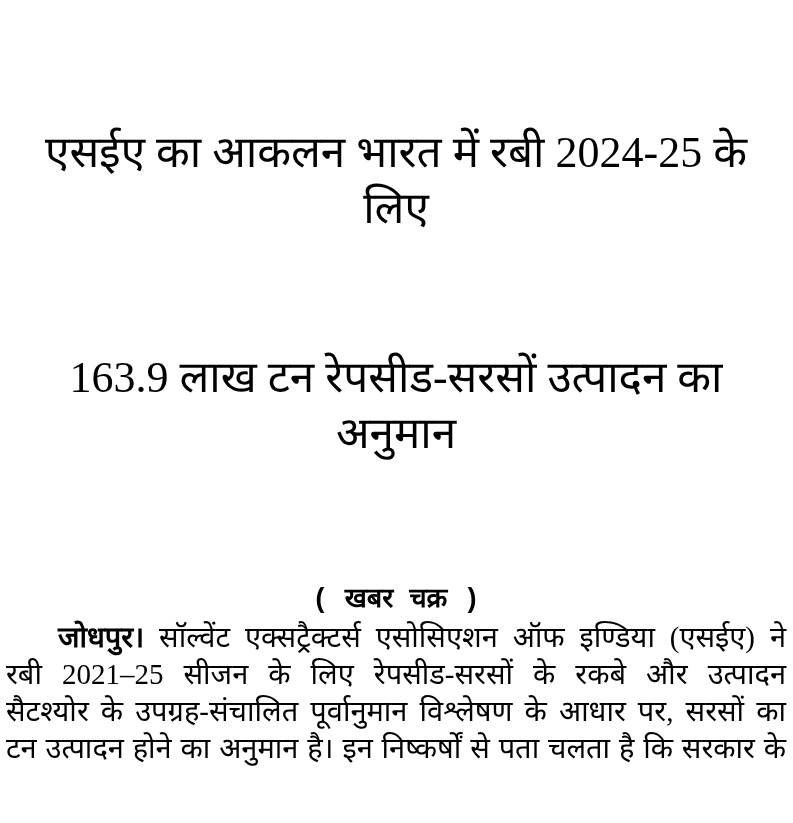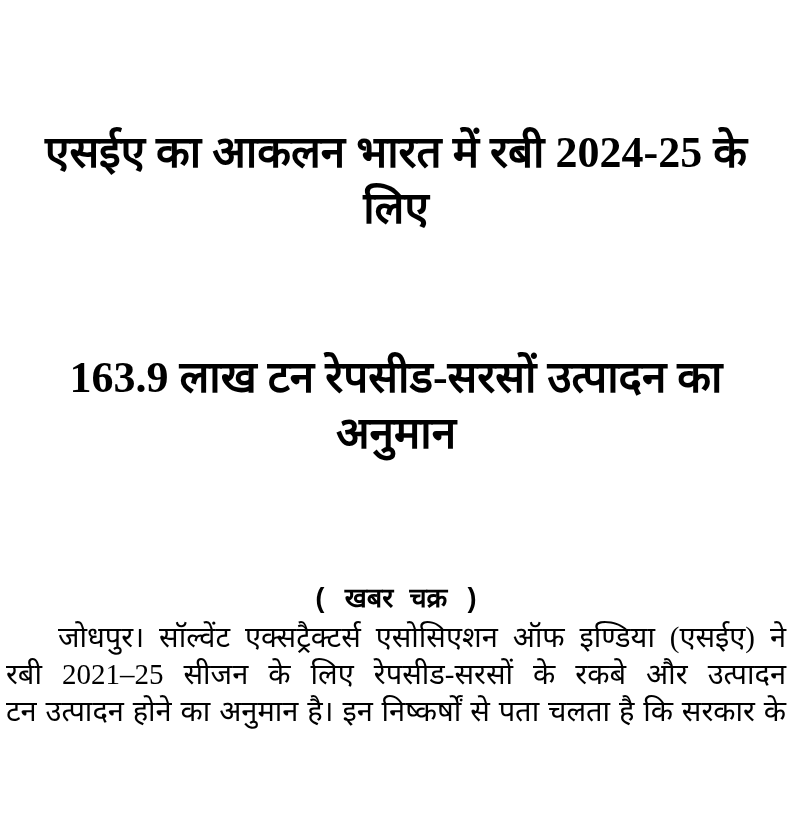--- a/index.html
+++ b/index.html
@@ -10,21 +10,21 @@
     background: #ffffff;
     color: #000000;
     padding: 12px 7px 24px 6px;
     font-family: "Liberation Serif", "DejaVu Serif", serif;
     overflow: hidden;
   }
   .headline {
     margin: 0 12px;
     font-size: 44px;
     line-height: 1.28;
-    font-weight: 700;
+    font-weight: 400;
     text-align: center;
     white-space: pre-wrap;
     letter-spacing: 0;
   }
   .hl-line { display: block; }
   .kicker {
     text-align: center;
     font-size: 27px;
     font-weight: 700;
     margin: 3px 0 4px 0;
@@ -34,39 +34,40 @@
     margin: 2px 0 0 0;
     font-size: 29px;
     line-height: 37px;
   }
   .bline {
     display: block;
     text-align: justify;
     text-align-last: justify;
   }
   .bline.indent { text-indent: 52px; }
-  .dateline { font-weight: 400; }
+  .dateline { font-weight: 700; }
 </style>
 </head>
 <body>
 
 <div class="page">
 
   <header>
     <h1 class="headline">
       <span class="hl-line">एसईए का आकलन भारत में रबी 2024-25 के लिए</span>
       <span class="hl-line">163.9 लाख टन रेपसीड-सरसों उत्पादन का  अनुमान</span>
     </h1>
     <div class="kicker">( खबर चक्र )</div>
   </header>
 
   <article>
 
     <p class="para">
       <span class="bline indent"><b class="dateline">जोधपुर।</b><span> सॉल्वेंट एक्सट्रैक्टर्स एसोसिएशन ऑफ इण्डिया (एसईए) ने</span></span>
       <span class="bline">रबी 2021–25 सीजन के लिए रेपसीड-सरसों के रकबे और उत्पादन</span>
+      <span class="bline">सैटश्योर के उपग्रह-संचालित पूर्वानुमान विश्लेषण के आधार पर, सरसों का</span>
       <span class="bline">टन उत्पादन होने का अनुमान है। इन निष्कर्षों से पता चलता है कि सरकार के</span>
 
     </p>
 
   </article>
 
 </div>
 
 </body></html>

